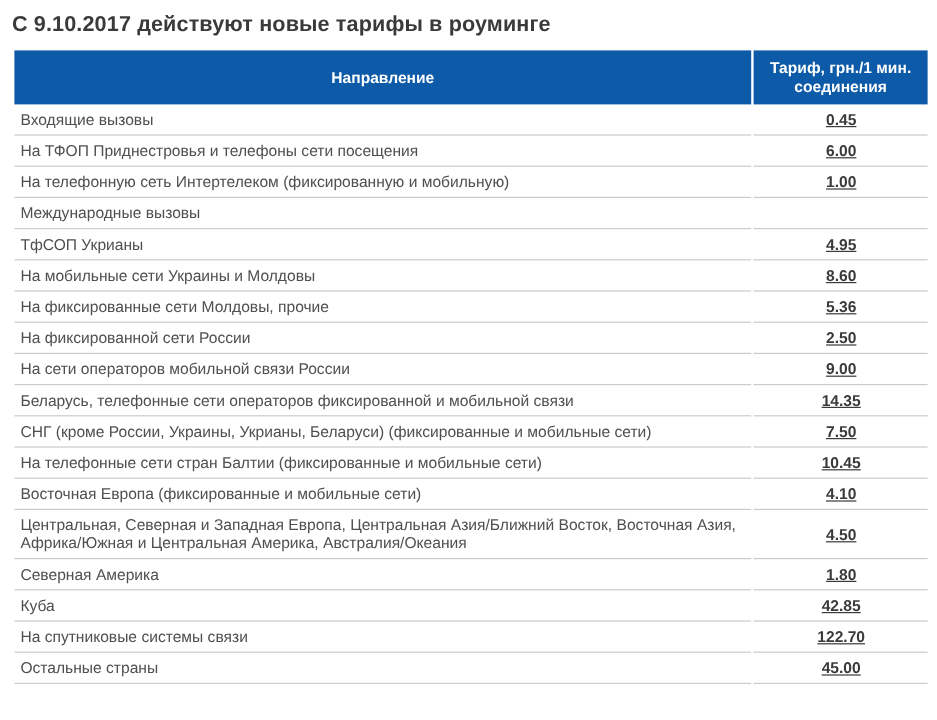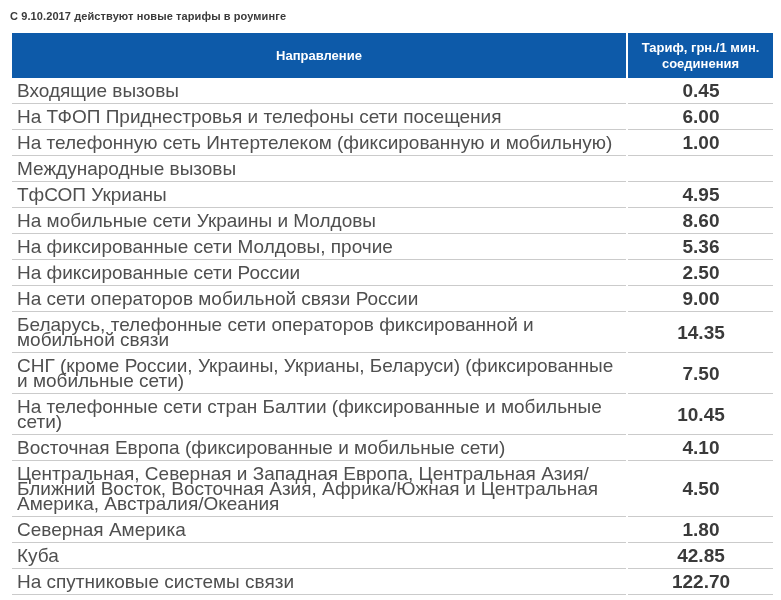--- a/index.html
+++ b/index.html
@@ -10,43 +10,43 @@
     --value-text:#3a3a3a;
     --title-text:#3a3a3a;
   }
   html,body{margin:0;padding:0;background:#ffffff;}
   body{
     width:781px;height:600px;overflow:hidden;
     font-family:"Liberation Sans","DejaVu Sans",sans-serif;
   }
   .page{padding:8px 8px 0 10px;}
   .title{
-    font-size:11px;font-weight:bold;color:var(--title-text);
+    font-size:18px;font-weight:bold;color:var(--title-text);
     margin:2px 0 11px 0;letter-spacing:0.1px;
   }
   table.tariffs{
     width:763px;table-layout:fixed;
     border-collapse:separate;border-spacing:2px 0;
   }
   col.c-dir{width:614px;}
   col.c-tar{width:145px;}
   thead th{
     background:var(--header-bg);color:var(--header-text);
     font-size:13px;font-weight:bold;line-height:16px;
     height:45px;text-align:center;vertical-align:middle;
     padding:0 10px;
   }
   tbody td{
     border-bottom:1px solid var(--row-border);
-    font-size:19px;line-height:15px;
+    font-size:13px;line-height:15px;
     padding:5px 4px 5px 5px;
     vertical-align:middle;
   }
   tbody td.dir{color:var(--body-text);text-align:left;}
-  tbody td.tar{color:var(--value-text);text-align:center;font-weight:bold;}
+  tbody td.tar{color:var(--value-text);text-align:center;font-weight:bold;text-decoration:underline;}
 </style>
 </head>
 <body>
 
 <div class="page">
   <div class="title">С 9.10.2017 действуют новые тарифы в роуминге</div>
 
   <table class="tariffs">
     <colgroup>
       <col class="c-dir">
@@ -81,21 +81,21 @@
         </tr>
         <tr>
           <td class="dir">На мобильные сети Украины и Молдовы</td>
           <td class="tar">8.60</td>
         </tr>
         <tr>
           <td class="dir">На фиксированные сети Молдовы, прочие</td>
           <td class="tar">5.36</td>
         </tr>
         <tr>
-          <td class="dir">На фиксированные сети России</td>
+          <td class="dir">На фиксированной сети России</td>
           <td class="tar">2.50</td>
         </tr>
         <tr>
           <td class="dir">На сети операторов мобильной связи России</td>
           <td class="tar">9.00</td>
         </tr>
         <tr>
           <td class="dir">Беларусь, телефонные сети операторов фиксированной и мобильной связи</td>
           <td class="tar">14.35</td>
         </tr>

